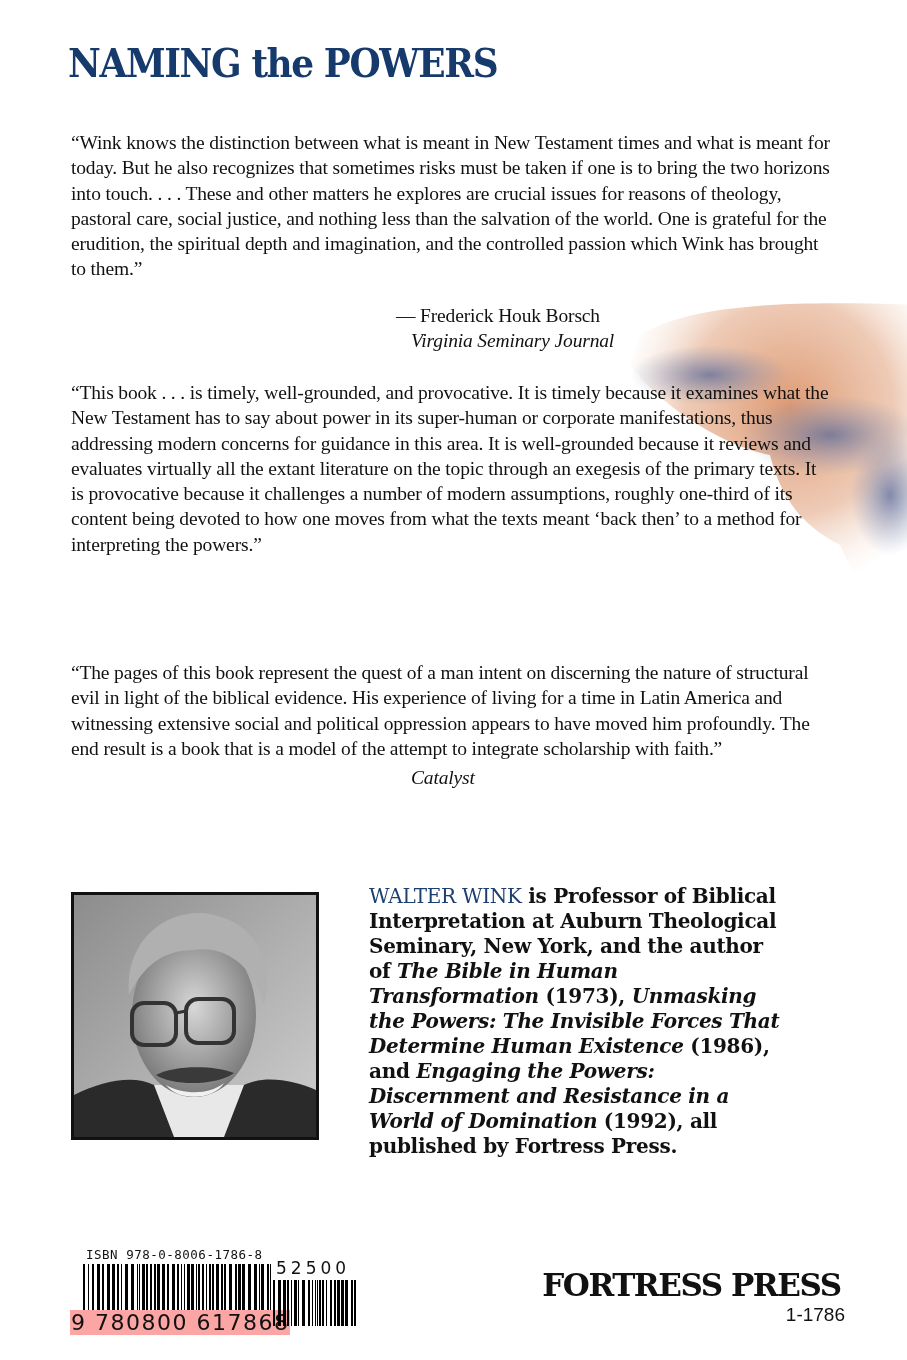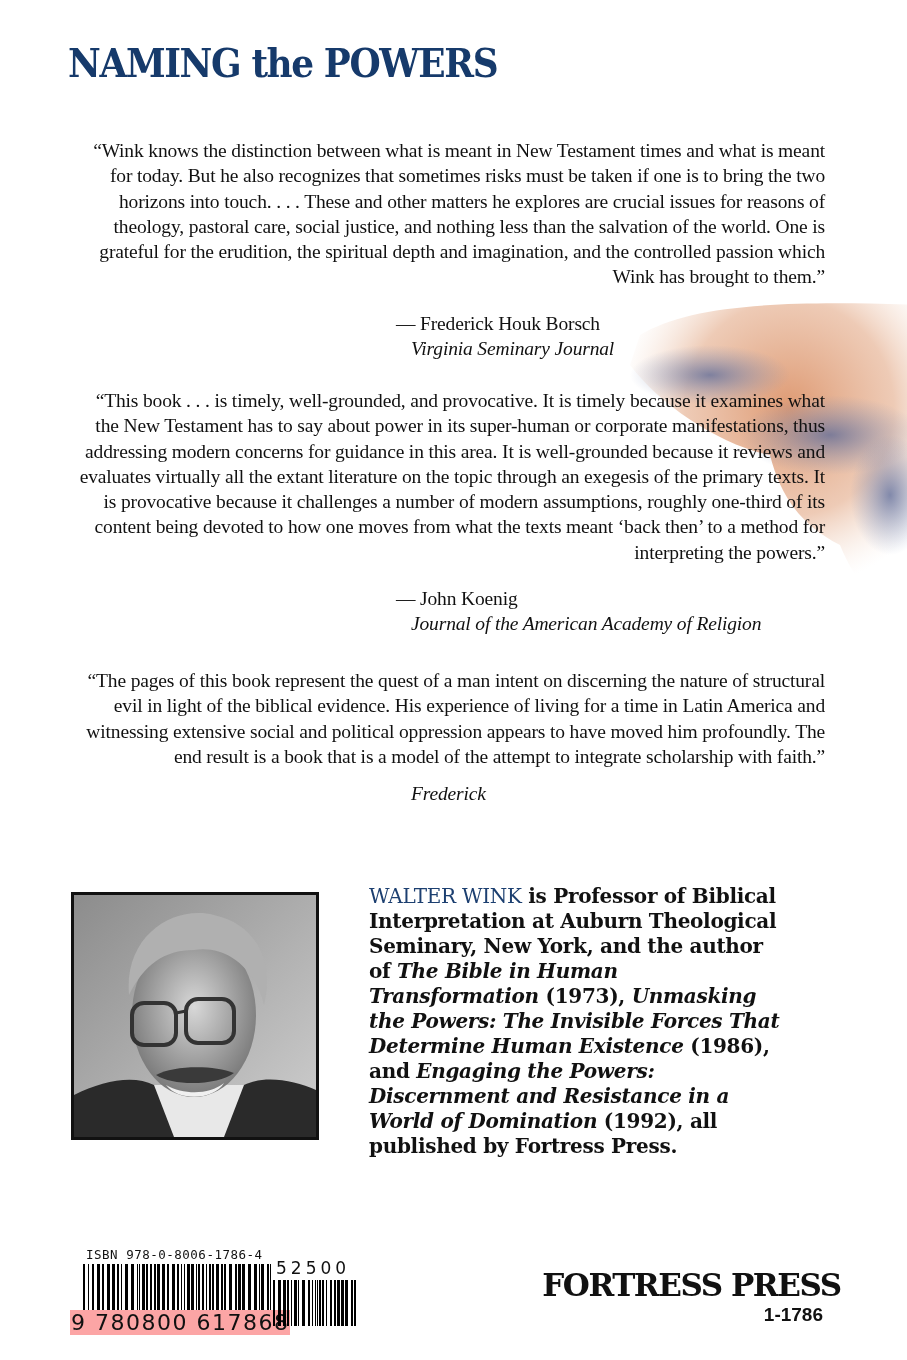--- a/index.html
+++ b/index.html
@@ -4,21 +4,21 @@
 <style>
   html, body { margin: 0; padding: 0; background: #ffffff; }
   body { width: 907px; height: 1360px; position: relative; overflow: hidden;
          font-family: "Liberation Serif", "DejaVu Serif", serif; color: #111; }
   .title { position: absolute; left: 68px; top: 40px; margin: 0;
            font-family: "DejaVu Serif", serif; font-size: 39px; font-weight: bold;
            color: #163a6b; letter-spacing: -1.5px; transform: scaleX(0.92); transform-origin: left; }
   .watercolor { position: absolute; left: 600px; top: 295px; width: 320px; height: 350px; pointer-events: none; }
   .quote { position: absolute; left: 67px; width: 770px; font-size: 19.5px; line-height: 25.3px;
            letter-spacing: -0.15px; }
-  .quote p { margin: 12px; text-align: right; }
+  .quote p { margin: 4px; }
   .attrib { margin-left: 329px; }
   .attrib .name { display: block; margin-top: 21px; }
   .attrib .source { display: block; font-style: italic; margin-left: 15px; }
   .q1 { top: 126px; }
   .q2 { top: 376px; }
   .q3 { top: 656px; }
   .photo { position: absolute; left: 71px; top: 892px; width: 242px; height: 242px;
            border: 3px solid #111; background: #9a9a9a; overflow: hidden; }
   .bio { position: absolute; left: 369px; top: 884px; width: 420px; font-family: "DejaVu Serif", serif;
          font-size: 20px; line-height: 25px; font-weight: bold; letter-spacing: -0.3px; }
@@ -27,22 +27,22 @@
   .isbn-label { position: absolute; left: 86px; top: 1247px; font-family: "DejaVu Sans Mono", monospace;
                 font-size: 12.5px; letter-spacing: 0.5px; }
   .barcode { position: absolute; left: 83px; top: 1264px; width: 190px; height: 66px; }
   .barcode-digits { position: absolute; left: 70px; top: 1310px; font-family: "DejaVu Sans", sans-serif;
                     font-size: 22px; letter-spacing: 1.5px; background: #fca5a5; padding: 0 1px; }
   .price-digits { position: absolute; left: 276px; top: 1258px; font-family: "DejaVu Sans", sans-serif;
                   font-size: 17px; letter-spacing: 4px; }
   .price-barcode { position: absolute; left: 273px; top: 1280px; width: 84px; height: 46px; }
   .publisher { position: absolute; right: 66px; top: 1266px; font-family: "DejaVu Serif", serif;
                font-size: 32px; font-weight: bold; letter-spacing: -1.5px; transform: scaleX(0.97); transform-origin: right; }
-  .code { position: absolute; right: 84px; top: 1304px; font-family: "Liberation Sans", sans-serif;
-          font-size: 19px; font-weight: bold; }
+  .code { position: absolute; right: 62px; top: 1304px; font-family: "Liberation Sans", sans-serif;
+          font-size: 19px; font-weight: normal; }
 </style>
 </head>
 <body>
 
 <h1 class="title" style="color: rgb(22, 58, 107);">NAMING the POWERS</h1>
 
 <svg class="watercolor" viewBox="0 0 320 350">
   <defs>
     <radialGradient id="wc1" cx="55%" cy="35%" r="60%">
       <stop offset="0%" stop-color="#d8885a" stop-opacity="0.85"></stop>
@@ -63,30 +63,26 @@
 <div class="quote q1">
   <p>“Wink knows the distinction between what is meant in New Testament times and what is meant for today. But he also recognizes that sometimes risks must be taken if one is to bring the two horizons into touch. . . . These and other matters he explores are crucial issues for reasons of theology, pastoral care, social justice, and nothing less than the salvation of the world. One is grateful for the erudition, the spiritual depth and imagination, and the controlled passion which Wink has brought to them.”</p>
   <div class="attrib">
     <span class="name">— Frederick Houk Borsch</span>
     <span class="source">Virginia Seminary Journal</span>
   </div>
 </div>
 
 <div class="quote q2">
   <p>“This book . . . is timely, well-grounded, and provocative. It is timely because it examines what the New Testament has to say about power in its super-human or corporate manifestations, thus addressing modern concerns for guidance in this area. It is well-grounded because it reviews and evaluates virtually all the extant literature on the topic through an exegesis of the primary texts. It is provocative because it challenges a number of modern assumptions, roughly one-third of its content being devoted to how one moves from what the texts meant ‘back then’ to a method for interpreting the powers.”</p>
-  <div class="attrib">
-    <span class="name">— John Koenig</span>
-    <span class="source">Journal of the American Academy of Religion</span>
-  </div>
 </div>
 
 <div class="quote q3">
   <p>“The pages of this book represent the quest of a man intent on discerning the nature of structural evil in light of the biblical evidence. His experience of living for a time in Latin America and witnessing extensive social and political oppression appears to have moved him profoundly. The end result is a book that is a model of the attempt to integrate scholarship with faith.”</p>
   <div class="attrib">
-    <span class="source">Frederick</span>
+    <span class="source">Catalyst</span>
   </div>
 </div>
 
 <div class="photo" title="Author portrait of Walter Wink">
   <svg width="242" height="242" viewBox="0 0 242 242">
     <defs>
       <linearGradient id="bg" x1="0" y1="0" x2="1" y2="1">
         <stop offset="0%" stop-color="#8c8c8c"></stop>
         <stop offset="100%" stop-color="#cfcfcf"></stop>
       </linearGradient>
@@ -105,21 +101,21 @@
     <line x1="102" y1="118" x2="112" y2="116" stroke="#333" stroke-width="3"></line>
     <path d="M82 180 C100 170, 140 170, 160 178 C145 190, 100 192, 82 180 Z" fill="#3a3a3a"></path>
     <path d="M92 190 C110 200, 135 200, 150 188 C140 205, 105 207, 92 190 Z" fill="#f0f0f0"></path>
   </svg>
 </div>
 
 <div class="bio">
   <span class="author" style="color: rgb(28, 63, 112);">WALTER WINK</span><span> is Professor of Biblical Interpretation at Auburn Theological Seminary, New York, and the author of </span><i>The Bible in Human Transformation</i><span> (1973), </span><i>Unmasking the Powers: The Invisible Forces That Determine Human Existence</i><span> (1986), and </span><i>Engaging the Powers: Discernment and Resistance in a World of Domination</i><span> (1992), all published by Fortress Press.</span>
 </div>
 
-<div class="isbn-label">ISBN 978-0-8006-1786-4</div>
+<div class="isbn-label">ISBN 978-0-8006-1786-8</div>
 <svg class="barcode" id="main-barcode" viewBox="0 0 190 66" preserveAspectRatio="none">
     <rect x="0" y="0" width="2" height="66" fill="#000"></rect>
     <rect x="5" y="0" width="1" height="66" fill="#000"></rect>
     <rect x="9" y="0" width="2" height="66" fill="#000"></rect>
     <rect x="14" y="0" width="3" height="66" fill="#000"></rect>
     <rect x="19" y="0" width="2" height="66" fill="#000"></rect>
     <rect x="24" y="0" width="3" height="66" fill="#000"></rect>
     <rect x="29" y="0" width="3" height="66" fill="#000"></rect>
     <rect x="34" y="0" width="2" height="66" fill="#000"></rect>
     <rect x="38" y="0" width="1" height="66" fill="#000"></rect>

